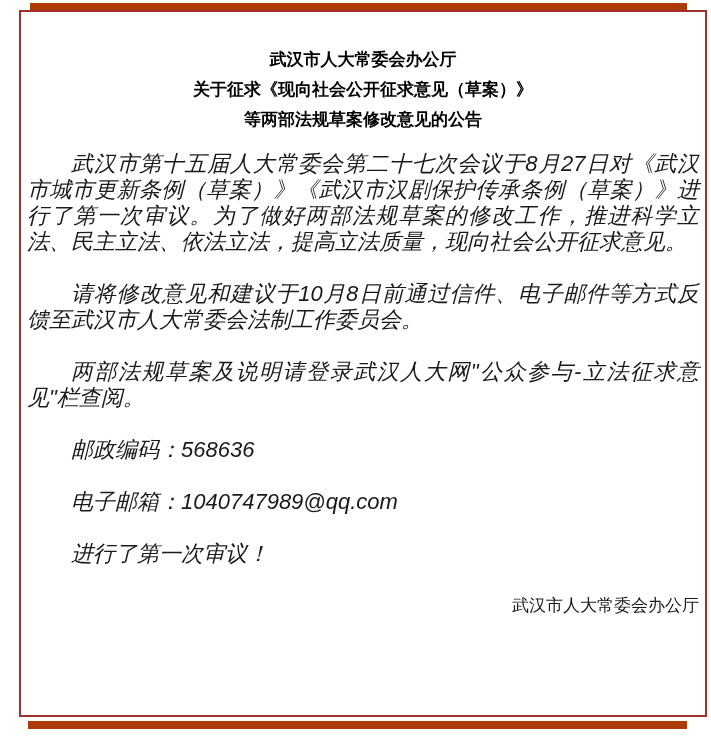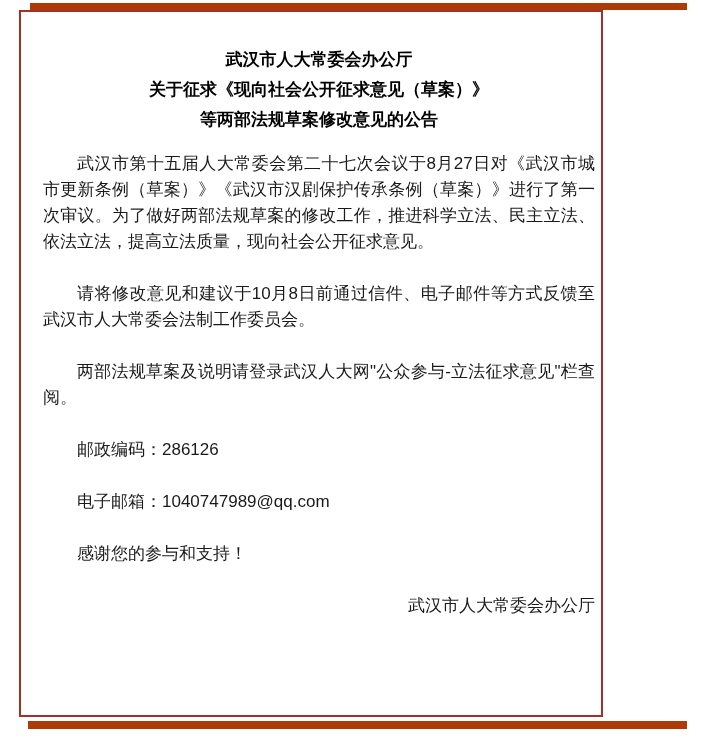--- a/index.html
+++ b/index.html
@@ -28,42 +28,43 @@
   .accent-bar.bottom {
     left: 28px;
     top: 721px;
     width: 659px;
     height: 8px;
   }
   .frame {
     position: absolute;
     left: 19px;
     top: 10px;
-    width: 584px;
+    width: 688px;
     height: 707px;
     box-sizing: border-box;
     border: 2px solid #9e3129;
     background: #ffffff;
-    padding: 33px 6px 18px 22px;
+    padding: 33px 6px 18px 6px;
     overflow: hidden;
   }
   .title-block {
     text-align: center;
     font-weight: bold;
     font-size: 17px;
     line-height: 30px;
     margin: 0 0 16px 0;
     color: #000000;
   }
   .para {
-    font-size: 17px;
+    font-size: 22px;
     line-height: 26px;
     text-indent: 2em;
     margin: 0 0 26px 0;
     text-align: justify;
+    font-style: italic;
   }
   .signature {
     font-size: 17px;
     line-height: 26px;
     text-align: right;
     margin: 0;
   }
 </style>
 </head>
 <body>
@@ -74,23 +75,23 @@
 
   <div class="title-block">
     <div>武汉市人大常委会办公厅</div>
     <div>关于征求《现向社会公开征求意见（草案）》</div>
     <div>等两部法规草案修改意见的公告</div>
   </div>
 
   <p class="para">武汉市第十五届人大常委会第二十七次会议于8月27日对《武汉市城市更新条例（草案）》《武汉市汉剧保护传承条例（草案）》进行了第一次审议。为了做好两部法规草案的修改工作，推进科学立法、民主立法、依法立法，提高立法质量，现向社会公开征求意见。</p>
   <p class="para">请将修改意见和建议于10月8日前通过信件、电子邮件等方式反馈至武汉市人大常委会法制工作委员会。</p>
   <p class="para">两部法规草案及说明请登录武汉人大网"公众参与-立法征求意见"栏查阅。</p>
-  <p class="para">邮政编码：286126</p>
+  <p class="para">邮政编码：568636</p>
   <p class="para">电子邮箱：1040747989@qq.com</p>
-  <p class="para">感谢您的参与和支持！</p>
+  <p class="para">进行了第一次审议！</p>
 
   <div class="signature">
     <div>武汉市人大常委会办公厅</div>
   </div>
 
 </div>
 
 <div class="accent-bar bottom"></div>
 
 </body></html>

